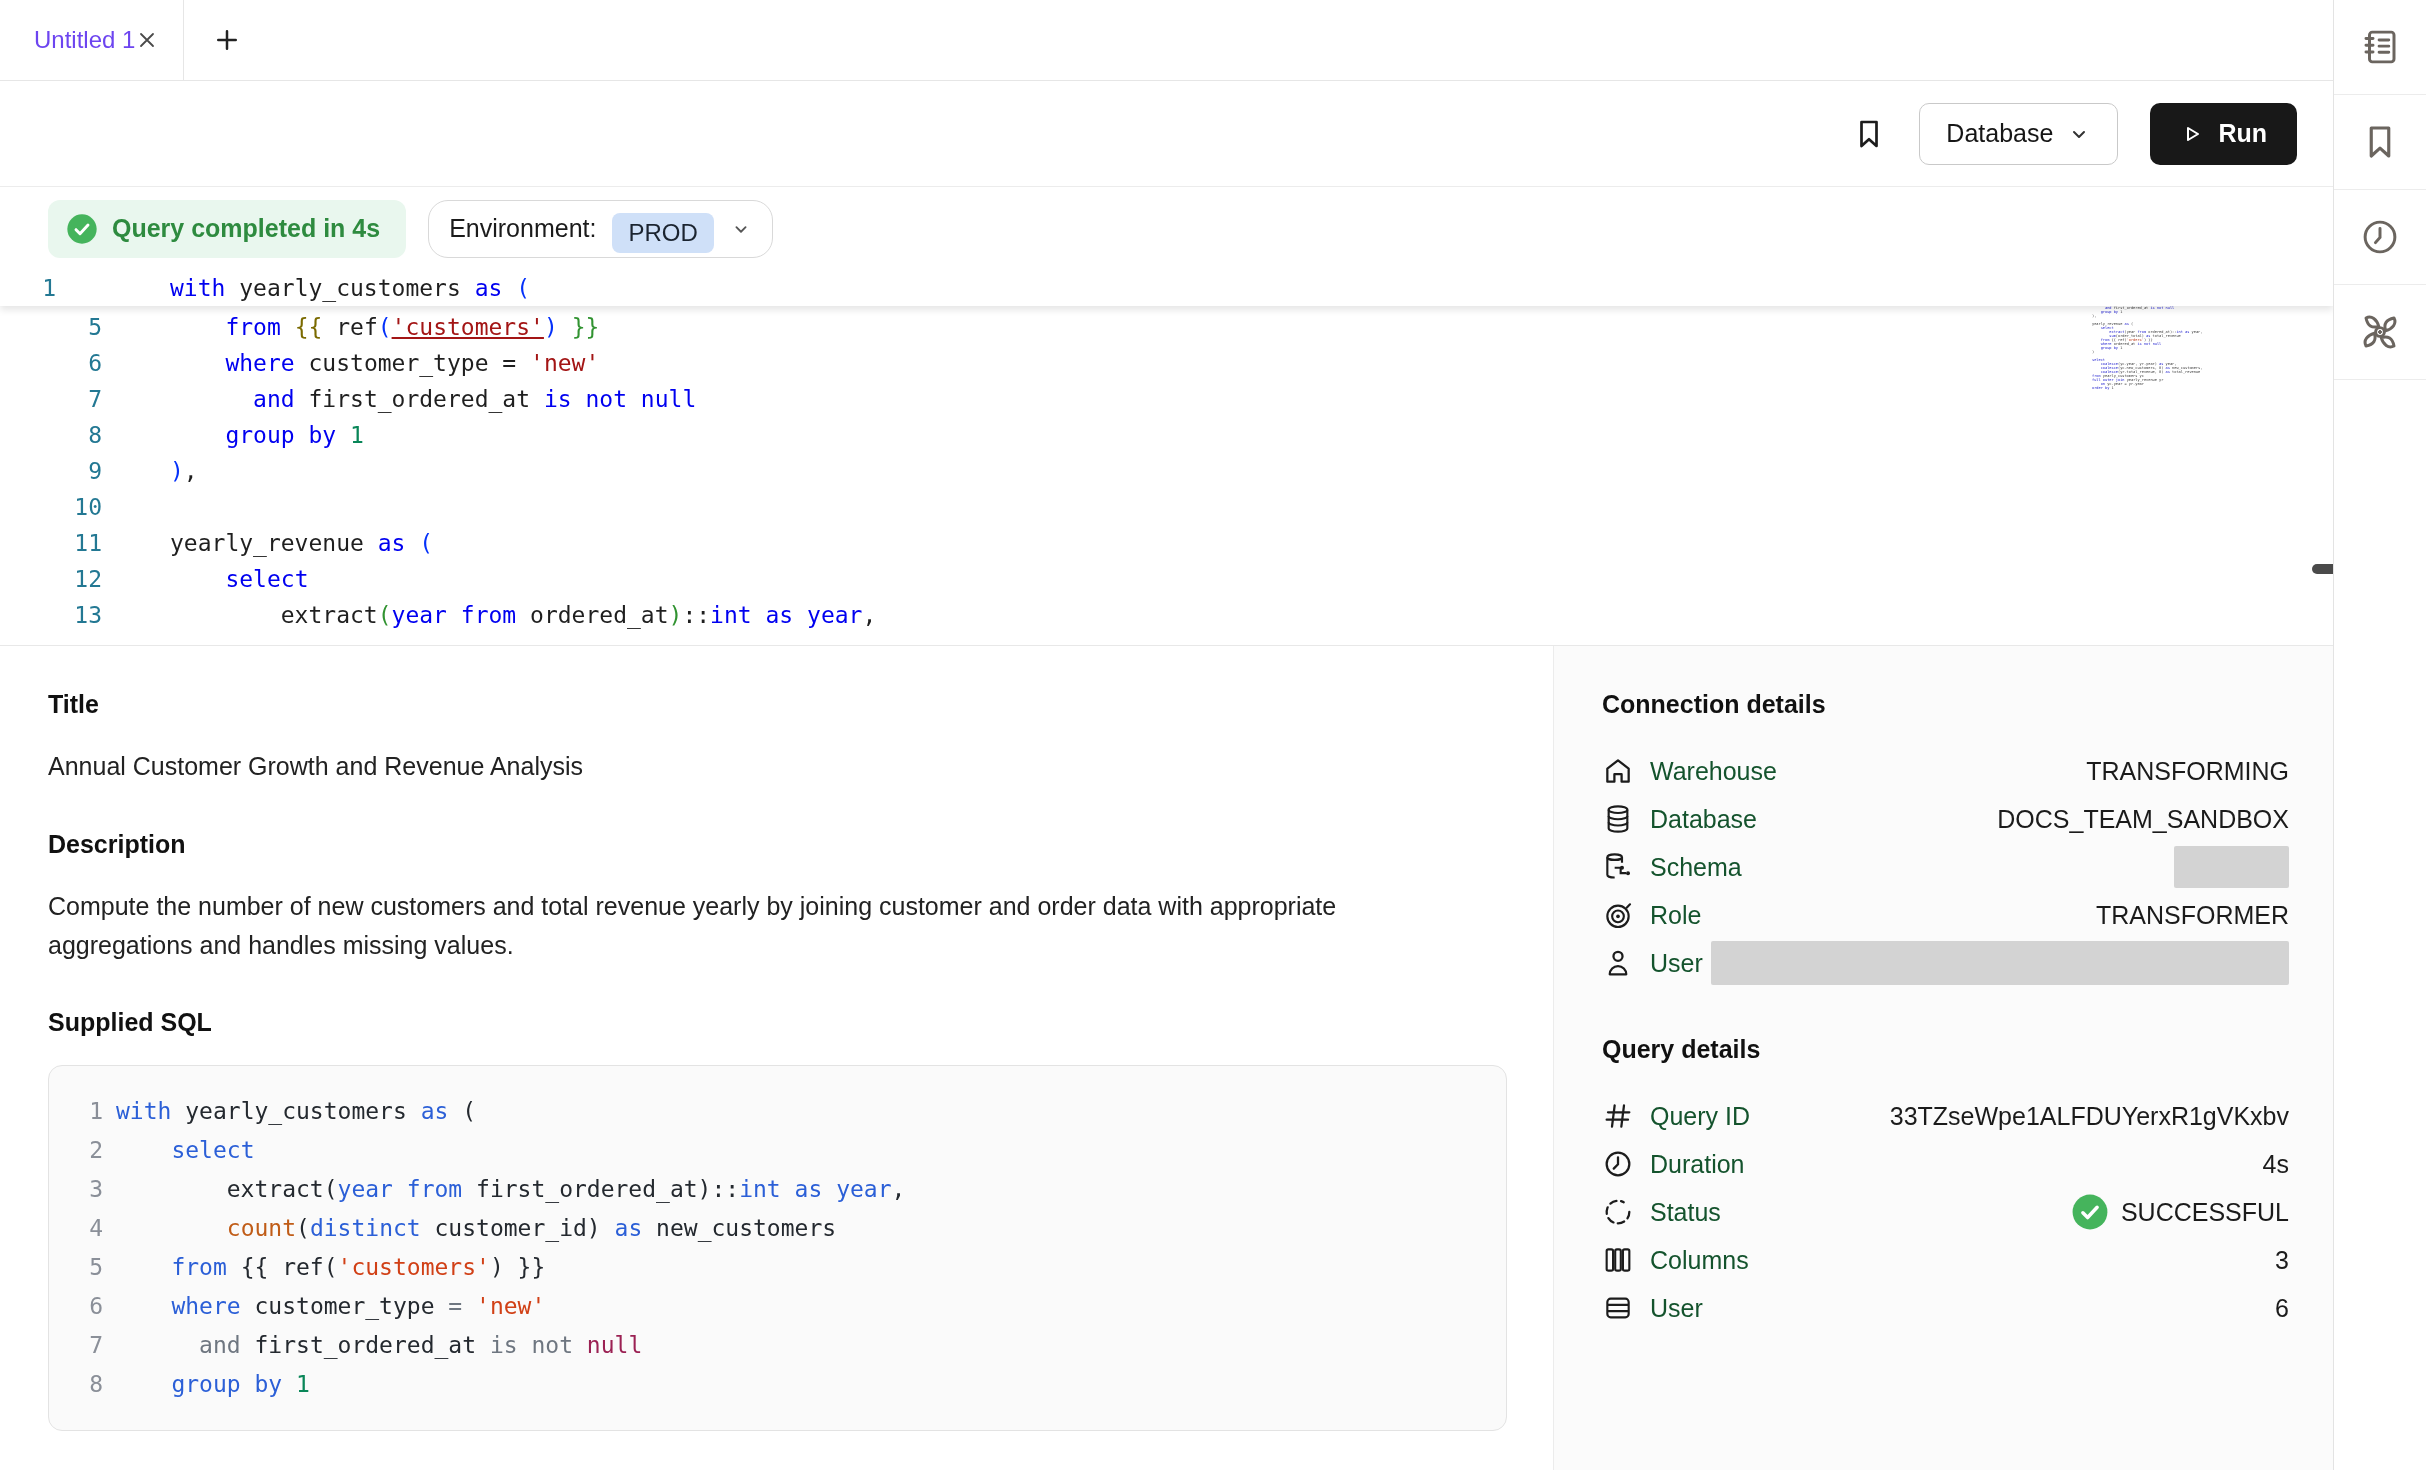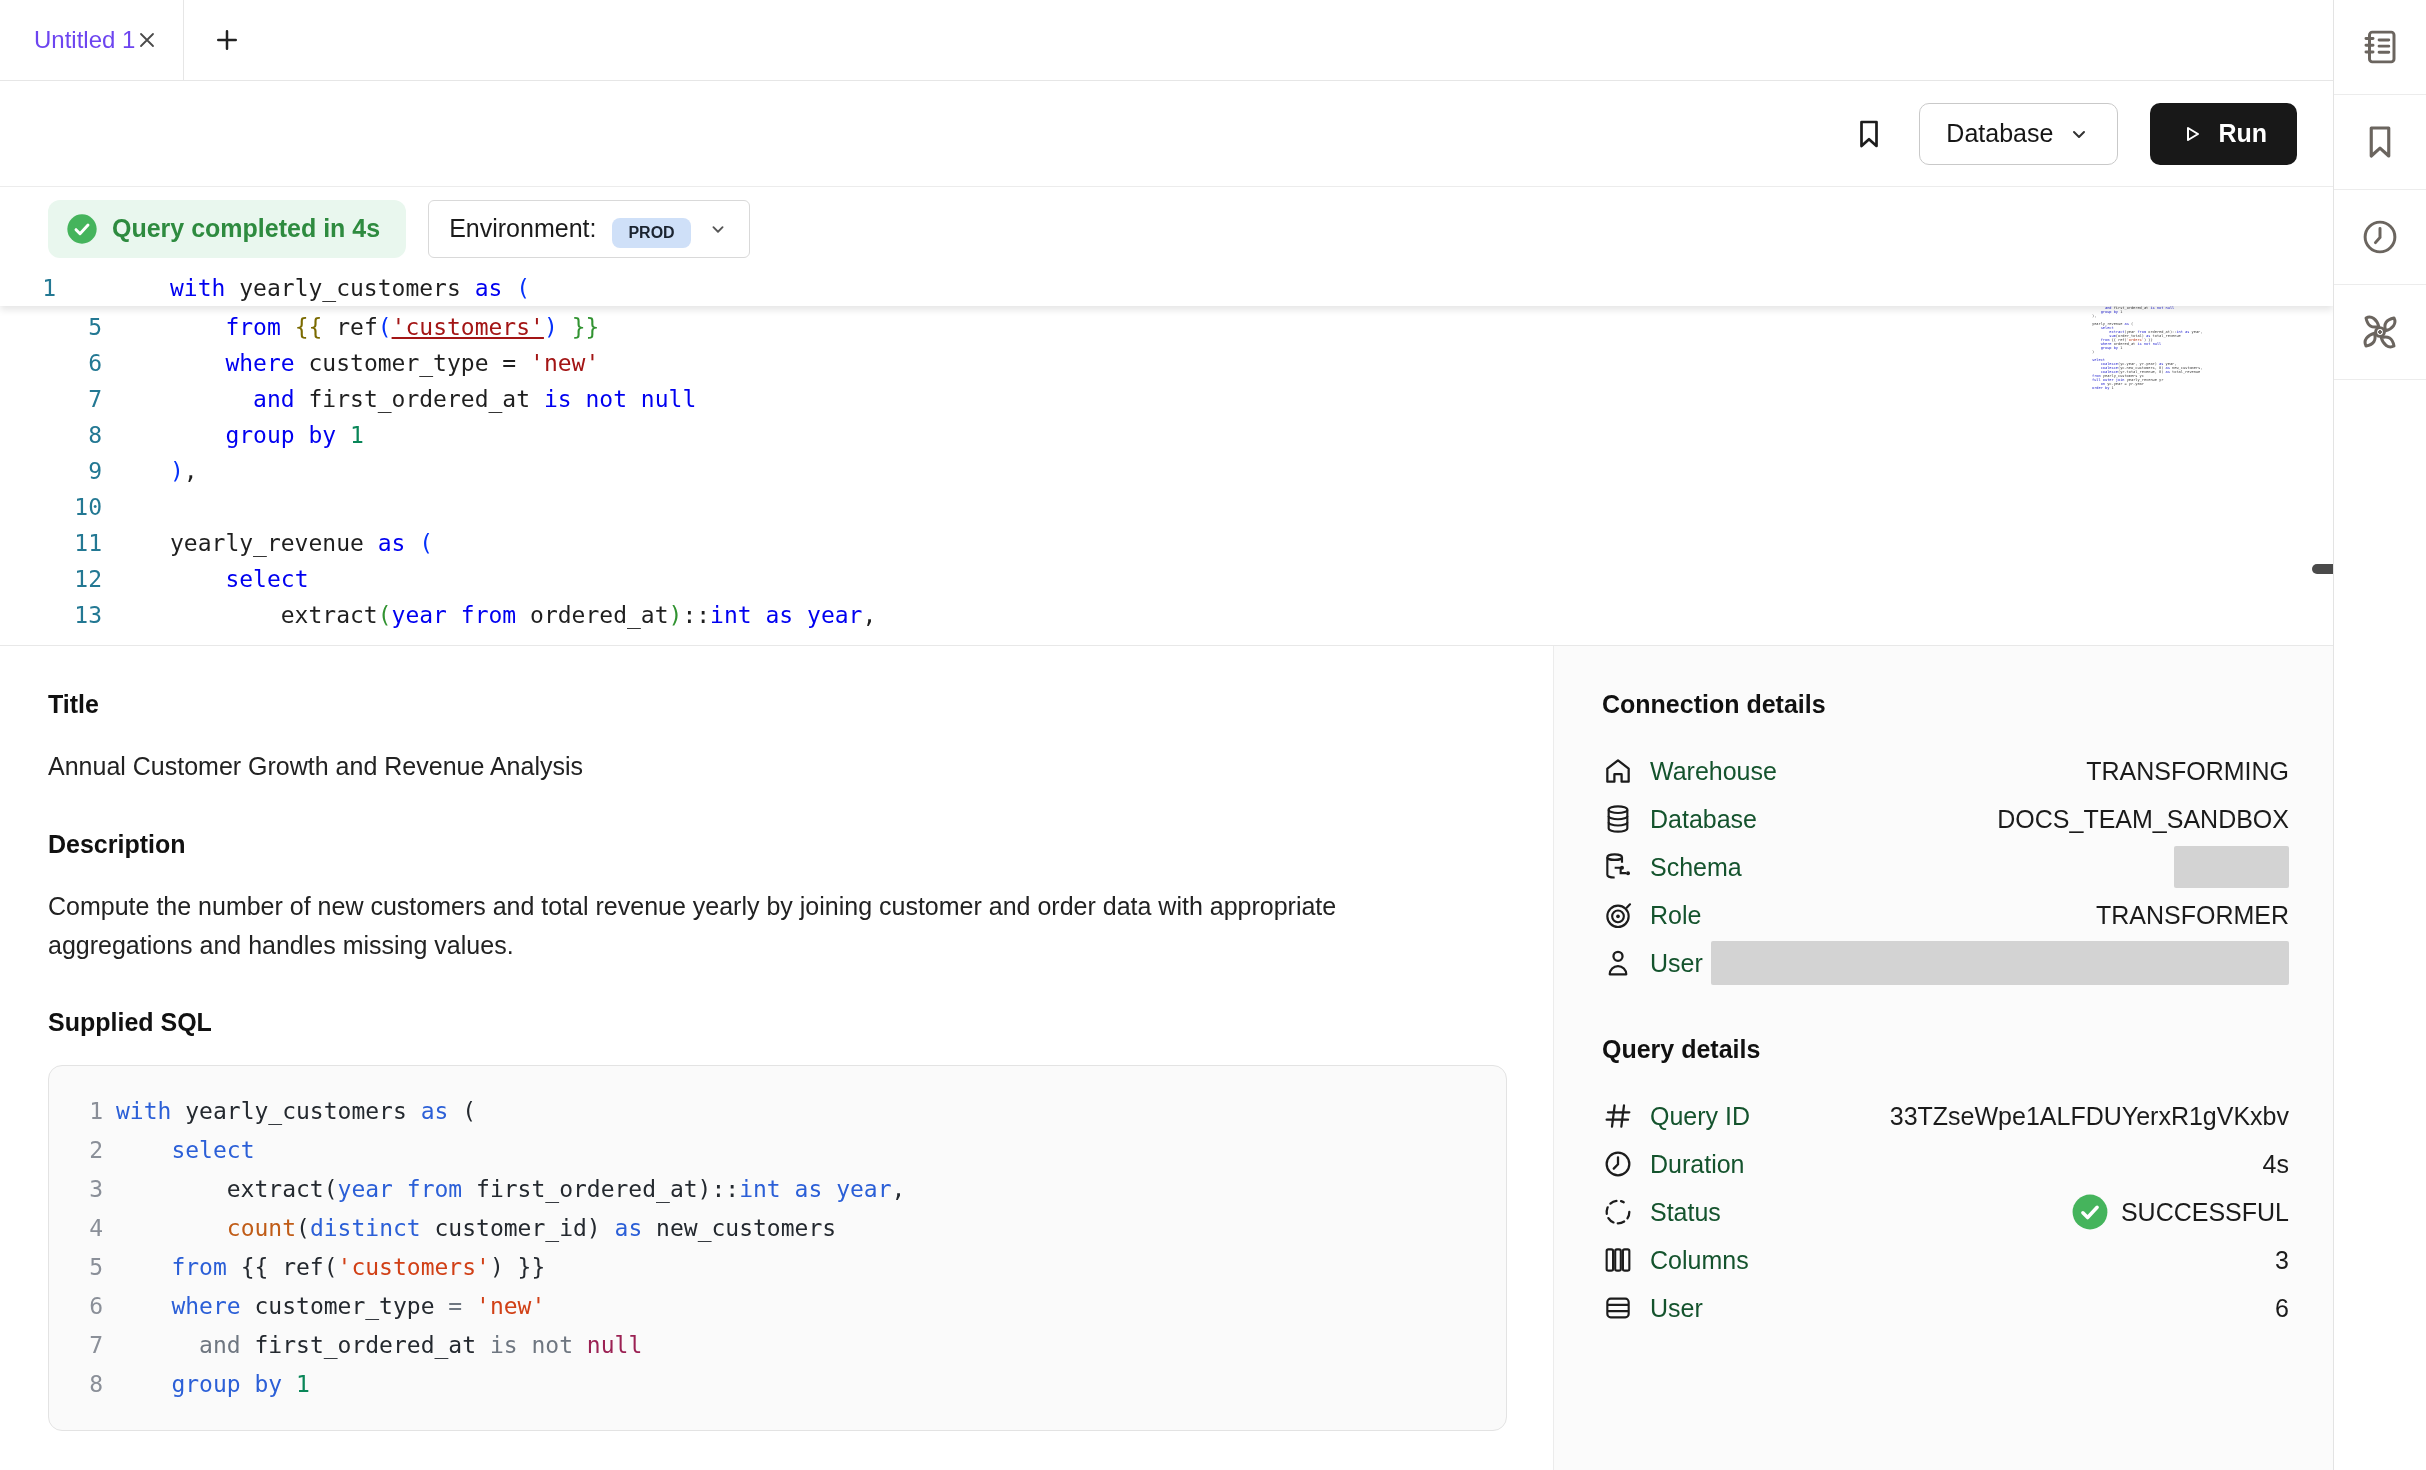--- a/index.html
+++ b/index.html
@@ -25,23 +25,23 @@
   .btn-develop { border:1px solid #c9c9c9; background:#fff; padding:0 26px; color:#161616; }
   .chev-ic { width:24px; height:24px; color:#333; }
   .btn-run { background:#181818; color:#fff; padding:0 30px; font-weight:600; }
   .play-ic { width:24px; height:24px; color:#fff; }
 
   
   .statusrow { height:83px; display:flex; align-items:center; gap:22px; padding-left:48px; }
   .pill-success { display:inline-flex; align-items:center; gap:14px; background:#e9f7ee; border-radius:12px; height:58px; padding:0 26px 0 18px; }
   .pill-success .txt { color:#2e8b3f; font-size:25px; font-weight:600; }
   .check-ic { width:32px; height:32px; }
-  .pill-env { display:inline-flex; align-items:center; gap:16px; border:1px solid #d9d9d9; border-radius:6px; height:58px; padding:0 20px; background:#fff; cursor:pointer; }
+  .pill-env { display:inline-flex; align-items:center; gap:16px; border:1px solid #d9d9d9; border-radius:20px; height:58px; padding:0 20px; background:#fff; cursor:pointer; }
   .pill-env .envlbl { font-size:25px; color:#1b1b1b; }
-  .prod-chip { background:#cfe0f8; border-radius:8px; padding:6px 16px; font-size:16px; font-weight:700; color:#1b2430;margin-top:8px; }
+  .prod-chip { background:#cfe0f8; border-radius:8px; padding:6px 16px; font-size:24px; font-weight:400; color:#1b2430;margin-top:8px; }
   .chev-sm { width:22px; height:22px; color:#555; }
 
   
   .editor { height:376px; position:relative; border-bottom:1px solid #e8e8e8; font-family:"DejaVu Sans Mono", monospace; font-size:23px; overflow:hidden; }
   .cl { display:flex; height:36px; line-height:36px; white-space:pre; }
   .cl .gut { width:110px; text-align:right; padding-right:8px; color:#237893; flex:0 0 110px; }
   .cl .code { padding-left:60px; }
   .cl.sticky { position:relative; background:#fff; box-shadow:0 4px 7px rgba(0,0,0,0.10); z-index:3; margin-bottom:3px; }
   .cl.sticky .gut { width:64px; flex:0 0 64px; }
   .cl.sticky .code { padding-left:106px; }

